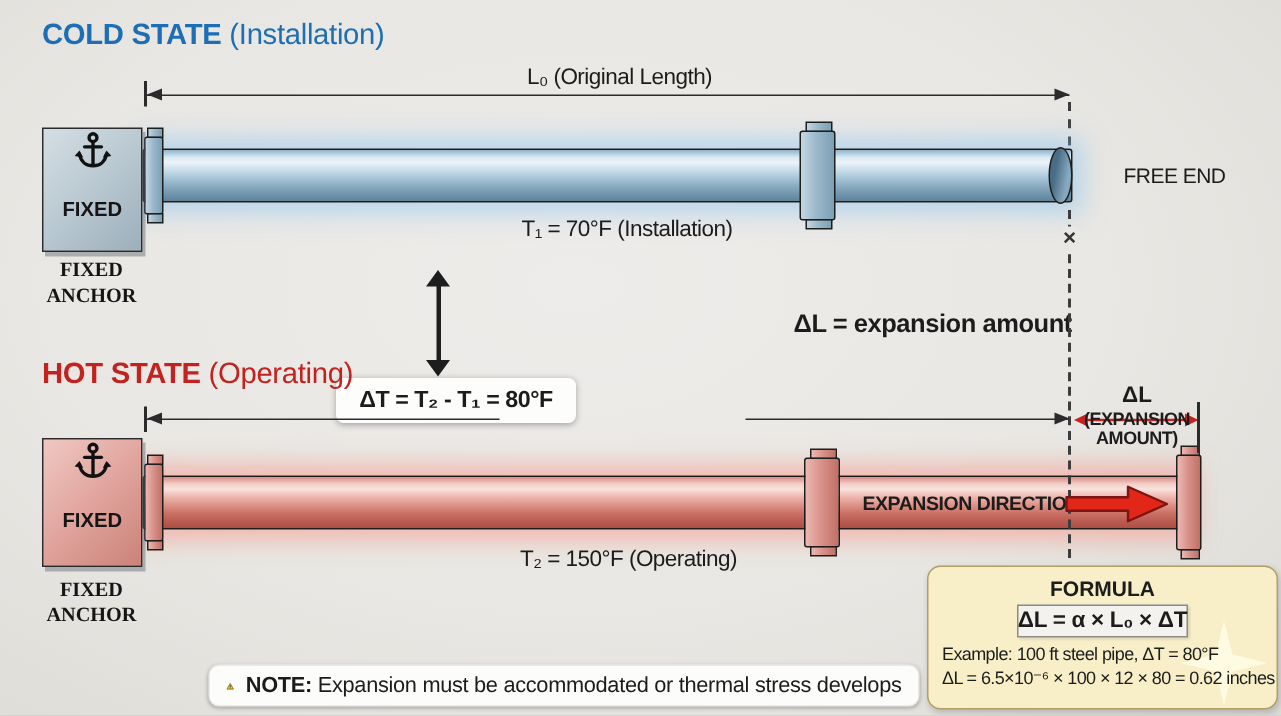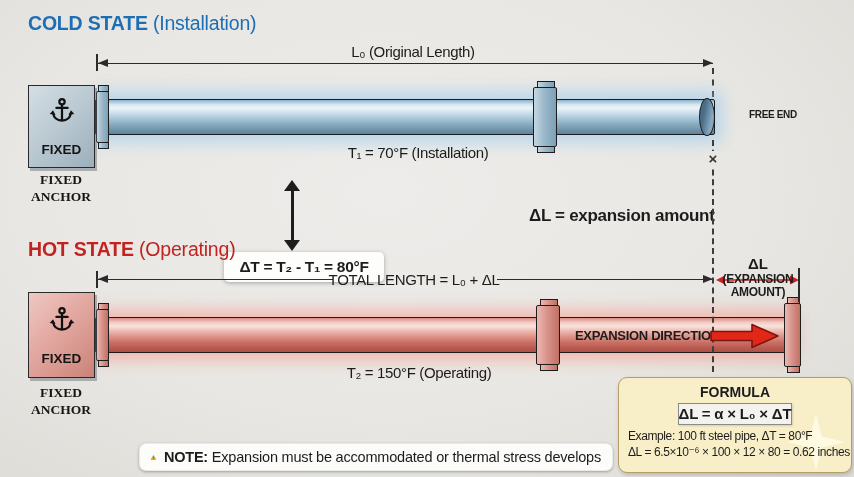--- a/index.html
+++ b/index.html
@@ -40,21 +40,21 @@
     content:""; position:absolute; left:12%; width:76%; height:5px;
     background:inherit; border:1.2px solid #1d1d1d;
   }
   .flange::before { top:-7px; } .flange::after { bottom:-7px; }
   .free-cap { border:1.5px solid #1c1c1c; border-radius:50%;
     background:linear-gradient(100deg,#4a6d86 30%,#86a9bf 75%); box-sizing:border-box; }
 
   
   .anchor-block {
     border:1.5px solid #2a2a2a; box-sizing:border-box;
-    display:flex; flex-direction:column; align-items:center; justify-content:center; gap:16px;
+    display:flex; flex-direction:column; align-items:center; justify-content:flex-start; gap:16px;
     box-shadow:2px 3px 0 rgba(95,105,112,0.45);
   }
   .anchor-block.cold { background:linear-gradient(135deg,#d4dee4 0%,#b9c8d1 50%,#9cafbb 100%); }
   .anchor-block.hot  { background:linear-gradient(135deg,#f0c8c2 0%,#e0a49d 50%,#cb8278 100%); }
   .anchor-fixed { font-weight:bold; font-size:13.5px; color:#151515; }
   .anchor-caption { font-weight:bold; font-size:13.5px; text-align:center; line-height:1.25; width:64px; color:#151515;font-family:Liberation Serif, serif; }
 
   
   .v-arrow-line { position:absolute; left:7px; top:7px; bottom:7px; width:2.5px; background:#1d1d1d; }
   .tri-up   { position:absolute; left:0; top:0;    width:0; height:0; border-left:8px solid transparent; border-right:8px solid transparent; border-bottom:11px solid #1d1d1d; }
@@ -138,21 +138,21 @@
       </g>
       <g fill="#111">
         <polygon points="4.8,11.4 2.2,14.4 6.8,15.2"></polygon>
         <polygon points="19.2,11.4 21.8,14.4 17.2,15.2"></polygon>
       </g>
     </svg>
     <div class="anchor-fixed">FIXED</div>
   </div>
   <div class="abs anchor-caption" style="left:29px;top:172px;">FIXED ANCHOR</div>
 
-  <div class="abs dim-label z6" style="left:728px;top:109px;font-weight:bold;font-size:10px;padding-left:21px;">FREE END</div>
+  <div class="abs dim-label z6" style="left:728px;top:109px;font-weight:normal;font-size:14px;padding-left:21px;">FREE END</div>
   <div class="abs dim-label z6" style="left:418px;top:144px;transform:translateX(-50%);">T₁ = 70°F (Installation)</div>
 
   <div class="abs" style="left:284px;top:180px;width:16px;height:71px;">
     <div class="v-arrow-line"></div>
     <div class="tri-up"></div>
     <div class="tri-down"></div>
   </div>
   <div class="abs white-box" style="left:224px;top:216px;width:160px;height:30px;margin-top:36px;">
     <span>ΔT = T₂ - T₁ = 80°F</span>
   </div>
@@ -166,21 +166,20 @@
   <div class="abs pipe hot" style="left:95px;top:317px;width:695px;height:36px;"></div>
   <div class="abs flange hot" style="left:96px;top:309px;width:13px;height:52px;"></div>
   <div class="abs flange hot" style="left:536px;top:305px;width:24px;height:60px;"></div>
   <div class="abs flange hot" style="left:784px;top:303px;width:17px;height:64px;"></div>
 
   <div class="abs tick" style="left:96px;top:271px;height:17px;"></div>
   <div class="abs dim-line" style="left:97px;top:279px;width:236px;"></div>
   <div class="abs dim-line" style="left:497px;top:279px;width:216px;"></div>
   <div class="abs arrow-left" style="left:98px;top:275px;"></div>
   <div class="abs arrow-right" style="left:703px;top:275px;"></div>
-  <div class="abs dim-label" style="left:414px;top:271px;transform:translateX(-50%);">TOTAL LENGTH = L₀ + ΔL</div>
 
   <svg class="abs" style="left:715px;top:274px;" width="85" height="12" viewBox="0 0 85 12">
     <line x1="8" y1="6" x2="77" y2="6" stroke="#c92121" stroke-width="1.7"></line>
     <polygon points="1,6 10,1.6 10,10.4" fill="#c92121"></polygon>
     <polygon points="84,6 75,1.6 75,10.4" fill="#c92121"></polygon>
   </svg>
   <div class="abs tick" style="left:798px;top:268px;height:34px;"></div>
   <div class="abs dl-amount" style="left:758px;top:224px;transform:translateX(-50%);">
     <span class="l1">ΔL</span>
     <span class="l2">(EXPANSION</span>

